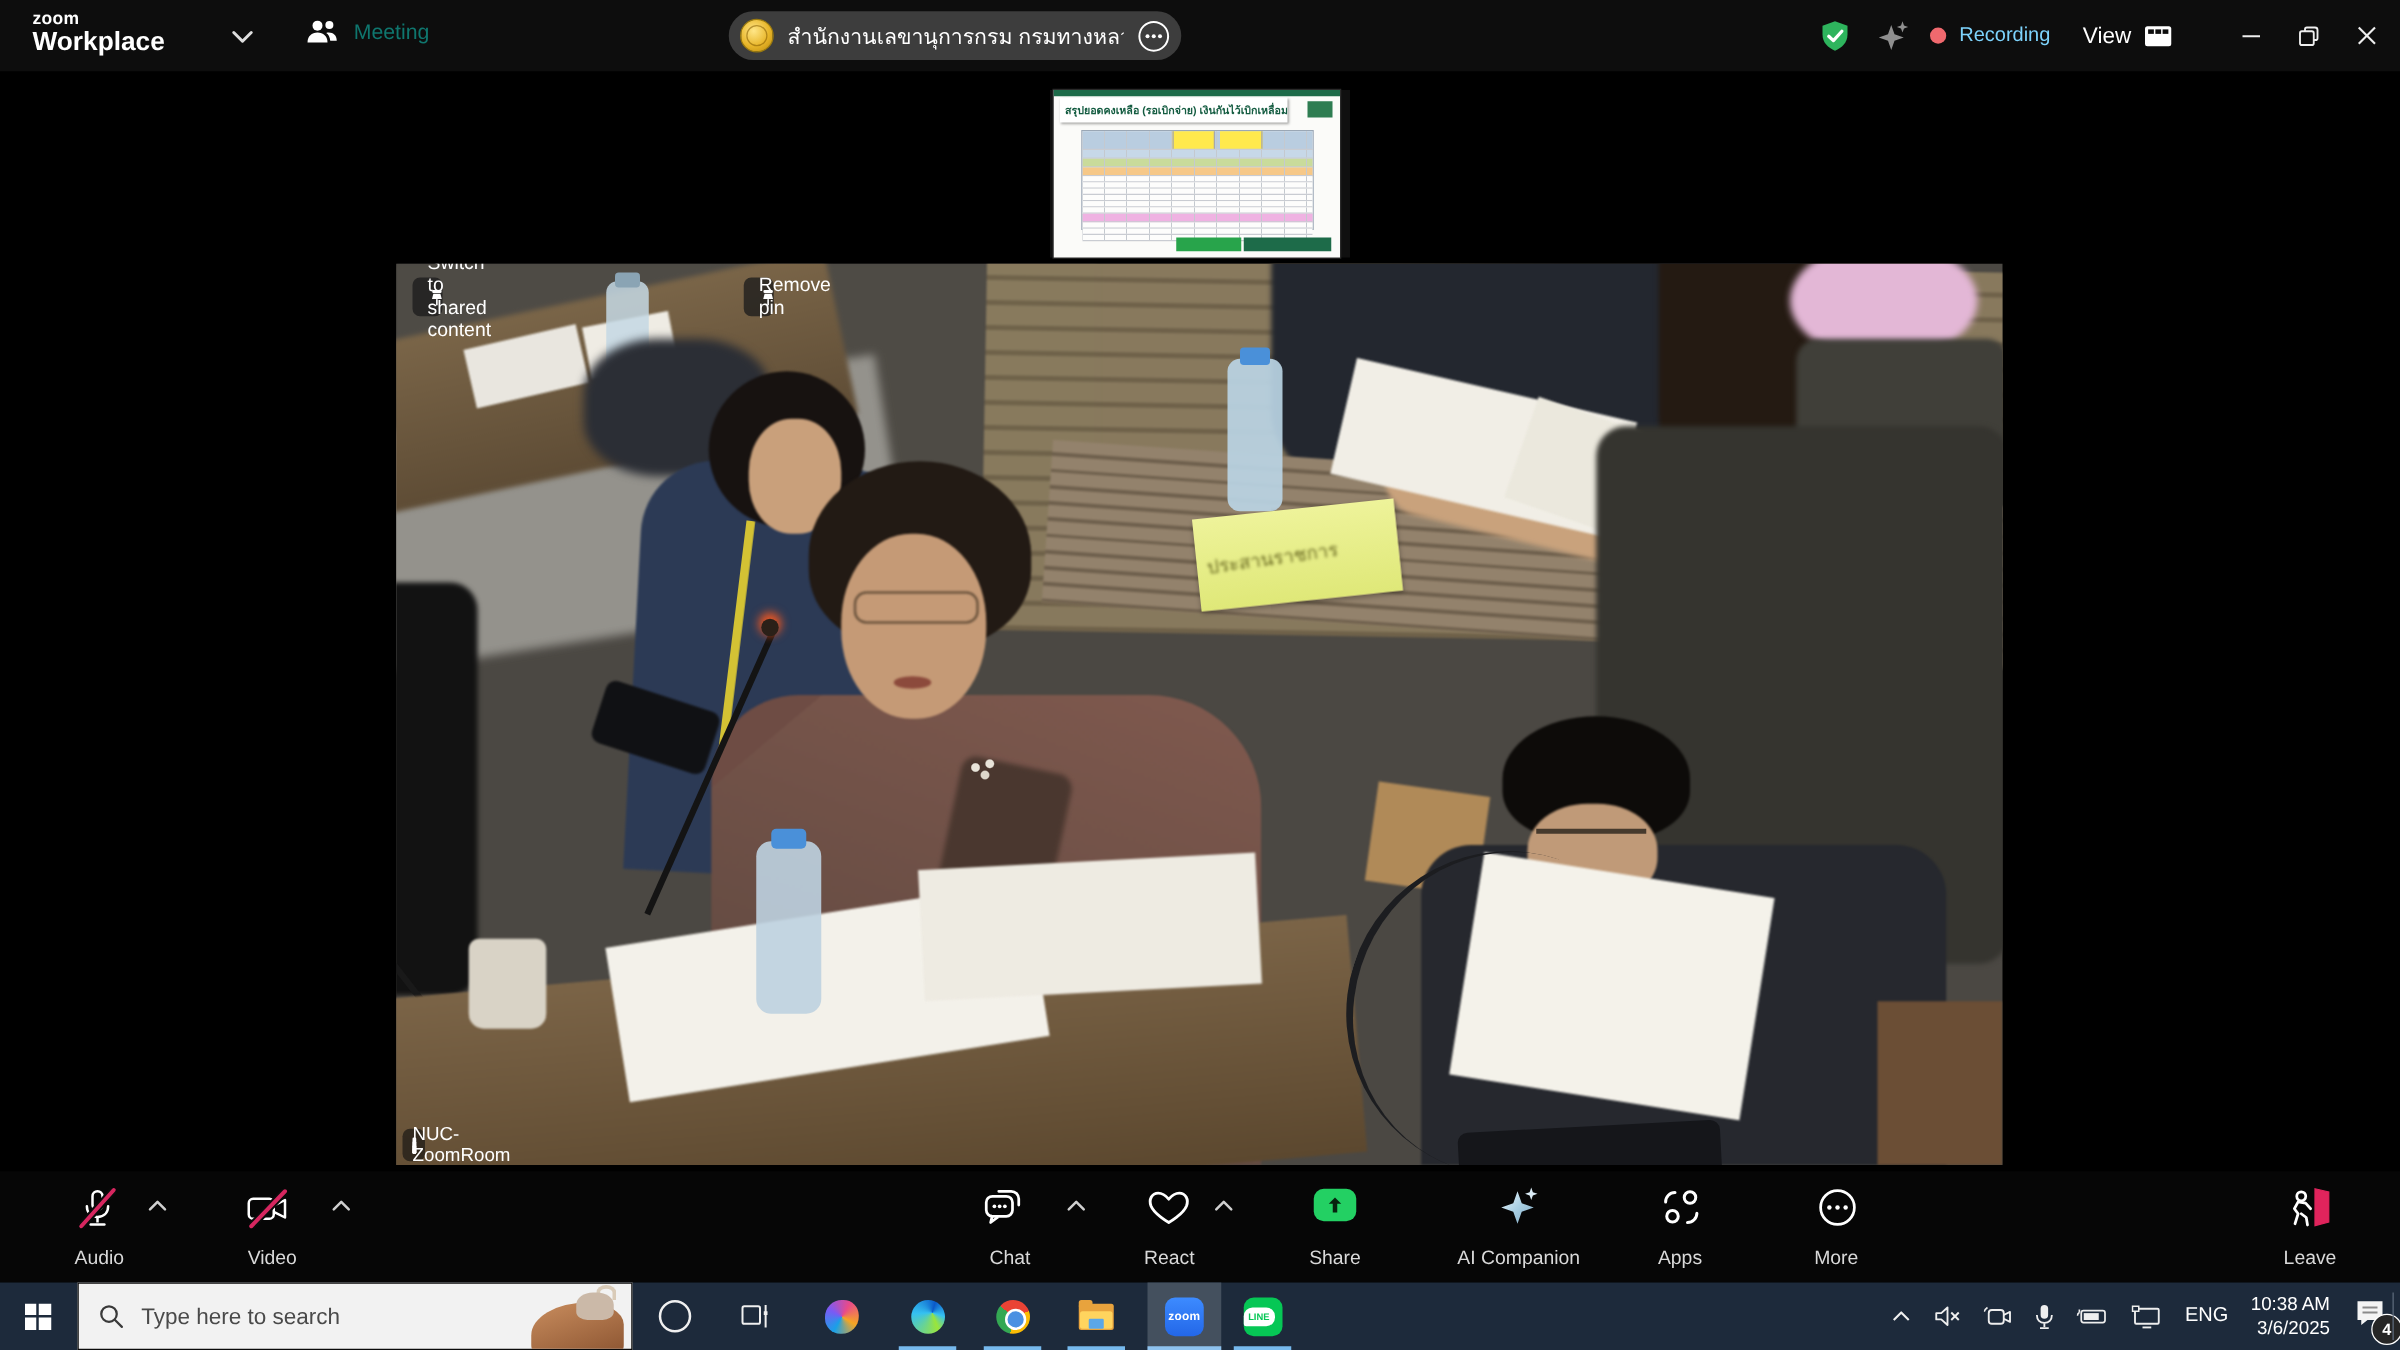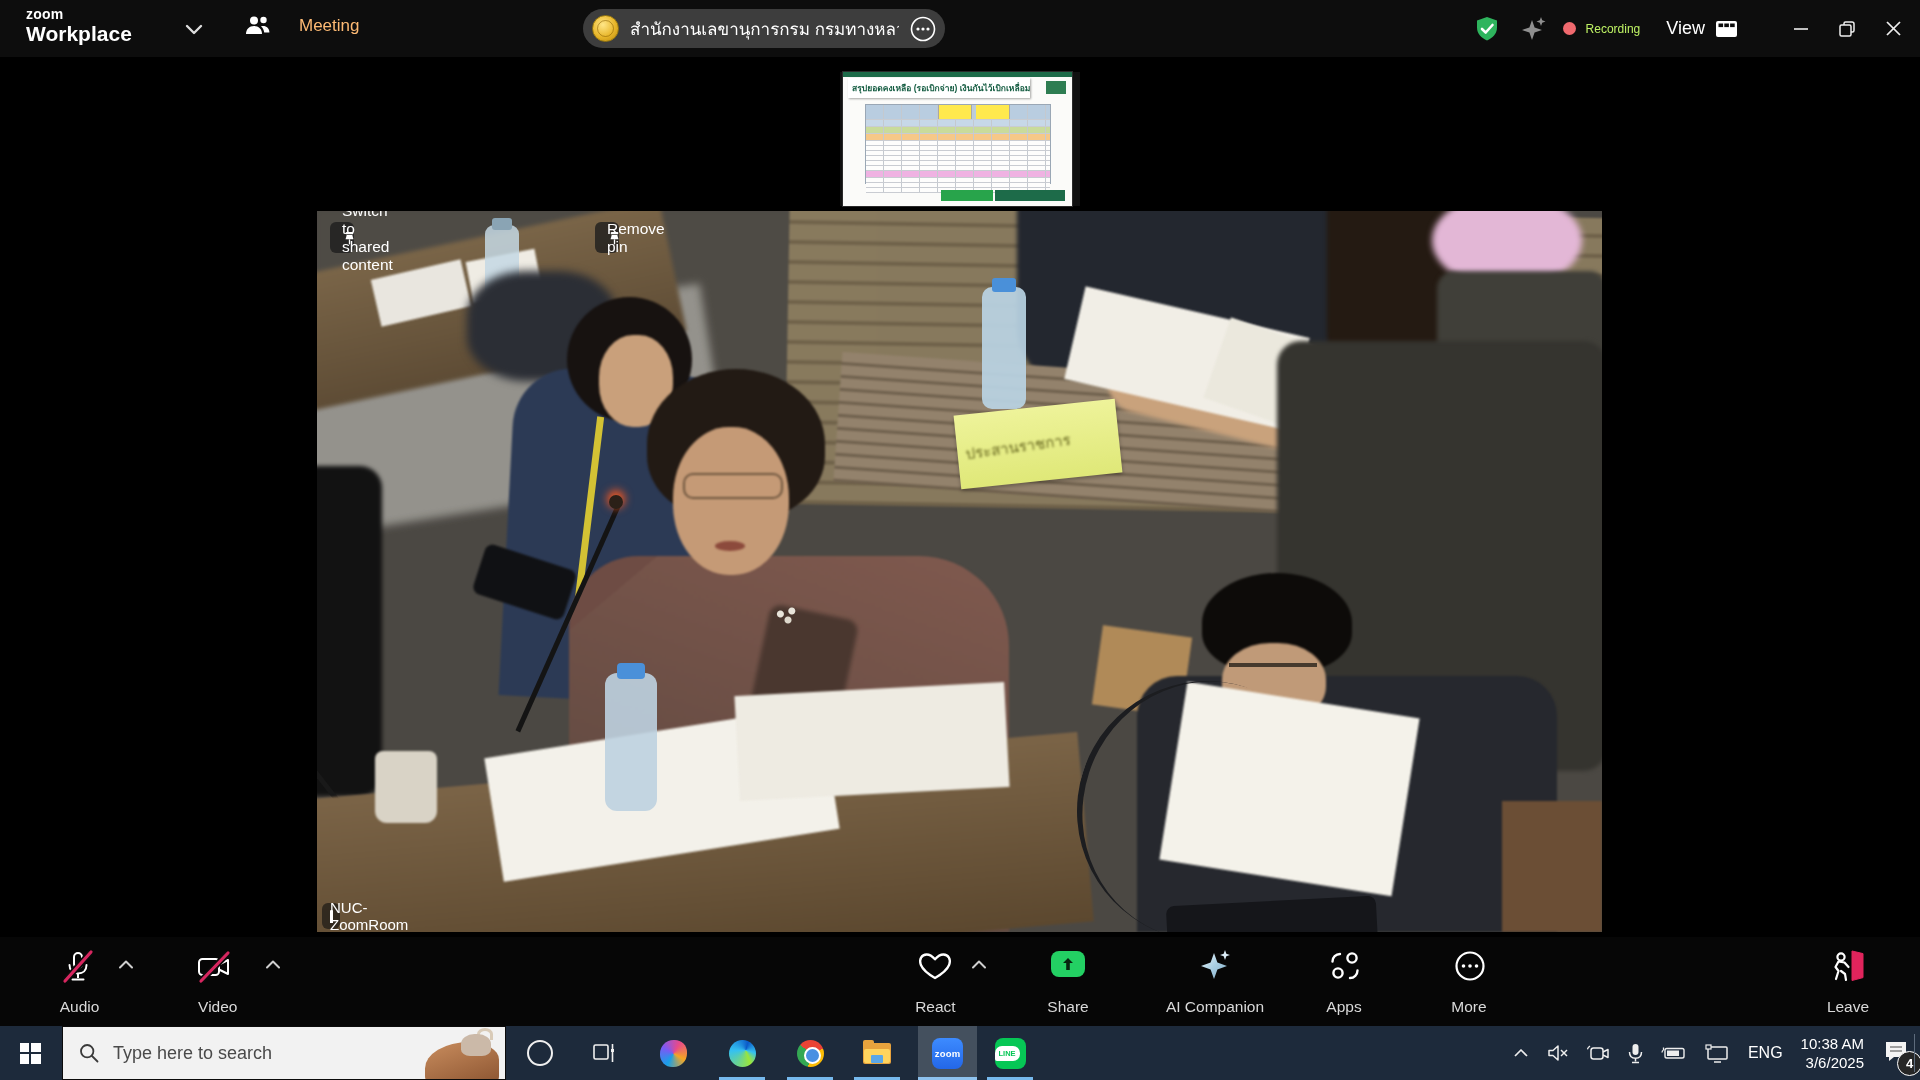--- a/index.html
+++ b/index.html
@@ -6,31 +6,31 @@
   html,body { background:#000; }
   body { font-family:"Liberation Sans", sans-serif; }
   .screen { position:relative; width:1920px; height:1080px; background:#000; overflow:hidden;padding-left:36px; }
 
   
   .titlebar { position:absolute; left:0; top:0; width:1920px; height:57px; background:#0d0d0d; }
   .logo { position:absolute; left:26px; top:7px; color:#fff; line-height:1; }
   .logo .l1 { font-size:14px; font-weight:700; letter-spacing:.2px; }
   .logo .l2 { font-size:21px; font-weight:600; margin-top:2px; }
   .tb-chevron-down { position:absolute; left:183px; top:22px; width:22px; height:14px; }
-  .meeting-tab { position:absolute; left:244px; top:14px; display:flex; align-items:center; gap:28px; color:#fdba74; }
+  .meeting-tab { position:absolute; left:244px; top:14px; display:flex; align-items:center; gap:12px; color:#0f766e; }
   .meeting-tab .lbl { font-size:17px; }
   .meeting-pill { position:absolute; left:583px; top:9px; width:362px; height:39px; background:#3d3d3d; border-radius:20px; display:flex; align-items:center; padding:0 9px; gap:11px; }
   .pill-avatar { width:27px; height:27px; border-radius:50%; background:radial-gradient(circle at 40% 35%, #ffe687, #e8b62a 55%, #b8860b); border:1px solid #9a7a10; position:relative; flex:0 0 auto; }
   .pill-avatar:after { content:""; position:absolute; inset:4px; border-radius:50%; border:1.5px solid rgba(130,90,0,.55); }
   .pill-title { color:#fff; font-size:17px; white-space:nowrap; overflow:hidden; flex:1; }
   .pill-more { width:26px; height:26px; flex:0 0 auto; }
   .tb-right { position:absolute; right:0; top:0; height:57px; display:flex; align-items:center; }
   .rec { display:flex; align-items:center; gap:10px; margin:0 26px 0 14px; }
   .rec-dot { width:13px; height:13px; border-radius:50%; background:#f0696e; }
-  .rec-lbl { color:#bef264; font-size:12px; }
+  .rec-lbl { color:#7dd3fc; font-size:16px; }
   .view-btn { display:flex; align-items:center; gap:10px; color:#fff; font-size:18px; margin-right:40px; }
   .winbtn { width:46px; height:57px; display:flex; align-items:center; justify-content:center; }
 
   
   .thumb { position:absolute; left:840px; top:72px; width:240px; height:134px; background:#101010; }
   .slide { position:absolute; left:3px; top:0; width:229px; height:134px; background:#fbfbf9; box-shadow:0 0 0 1px #2a2a2a; }
   .slide-topbar { position:absolute; left:0; top:0; width:100%; height:5px; background:#1d6b49; }
   .slide-title { position:absolute; left:5px; top:6px; width:182px; height:20px; background:#fff; box-shadow:1px 1px 2px rgba(0,0,0,.35); color:#145c41; font-size:8.5px; font-weight:700; line-height:20px; padding-left:4px; white-space:nowrap; overflow:hidden; }
   .slide-title-chip { position:absolute; right:6px; top:9px; width:20px; height:13px; background:#2e7d52; }
   .mini-table { position:absolute; left:22px; top:32px; width:186px; height:80px; background:#fff; border:1px solid #9aa7b5; }
@@ -364,20 +364,34 @@
         <line x1="5" y1="32" x2="31" y2="3" stroke="#0a0a0a" stroke-width="6.5"></line>
         <line x1="5" y1="32" x2="31" y2="3" stroke="#d6265f" stroke-width="3.2" stroke-linecap="round"></line>
       </svg>
       <svg class="chev" style="left:88px;" width="16" height="11" viewBox="0 0 16 11">
           <polyline points="2,8.5 8,2.5 14,8.5" fill="none" stroke="#cfcfcf" stroke-width="2" stroke-linecap="round" stroke-linejoin="round"></polyline>
         </svg>
       <span class="lab" style="left:45%;">Audio</span>
     </div>
 
 
+    <div class="tbtn" style="left:755px;width:115px;">
+      <svg class="ico" style="left:30px;" width="36" height="34" viewBox="0 0 36 34">
+        <path d="M14 4h10a6 6 0 0 1 6 6v5" fill="none" stroke="#fff" stroke-width="2.2" stroke-linecap="round"></path>
+        <rect x="4" y="8" width="21" height="16" rx="5" fill="none" stroke="#fff" stroke-width="2.2"></rect>
+        <path d="M9 23l-1.5 6 6-4.5" fill="none" stroke="#fff" stroke-width="2.2" stroke-linejoin="round"></path>
+        <circle cx="10.5" cy="16" r="1.5" fill="#fff"></circle>
+          <circle cx="14.7" cy="16" r="1.5" fill="#fff"></circle>
+          <circle cx="18.9" cy="16" r="1.5" fill="#fff"></circle>
+      </svg>
+      <svg class="chev" style="left:98px;" width="16" height="11" viewBox="0 0 16 11">
+          <polyline points="2,8.5 8,2.5 14,8.5" fill="none" stroke="#cfcfcf" stroke-width="2" stroke-linecap="round" stroke-linejoin="round"></polyline>
+        </svg>
+      <span class="lab" style="left:46%;">Chat</span>
+    </div>
 
     <div class="tbtn" style="left:885px;width:105px;">
       <svg class="ico" style="left:32px;" width="36" height="34" viewBox="0 0 36 34">
         <path d="M18 29S6.5 22.5 3.8 15.8C1.8 10.5 4.6 5.5 9.6 5.5c3.4 0 6 2 8.4 4.8 2.4-2.8 5-4.8 8.4-4.8 5 0 7.8 5 5.8 10.3C29.5 22.5 18 29 18 29z" fill="none" stroke="#fff" stroke-width="2.3" stroke-linejoin="round"></path>
       </svg>
       <svg class="chev" style="left:86px;" width="16" height="11" viewBox="0 0 16 11">
           <polyline points="2,8.5 8,2.5 14,8.5" fill="none" stroke="#cfcfcf" stroke-width="2" stroke-linecap="round" stroke-linejoin="round"></polyline>
         </svg>
       <span class="lab" style="left:48%;">React</span>
     </div>

